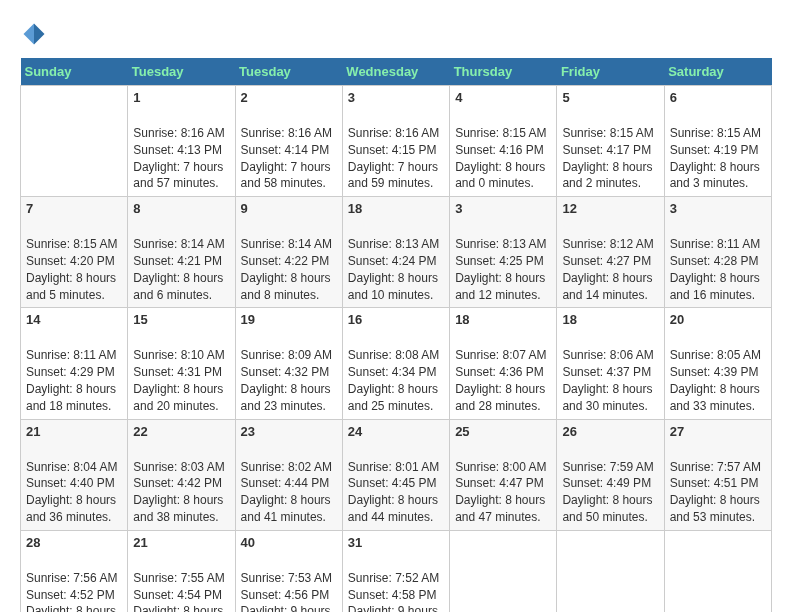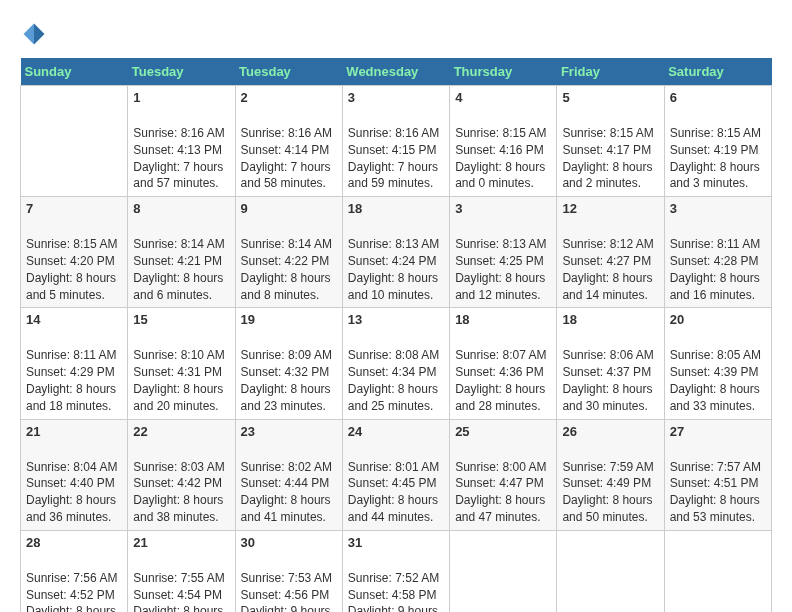--- a/index.html
+++ b/index.html
@@ -185,21 +185,21 @@
         </td>
         <td>
           <div class="day-number">15</div>
           <div class="day-info">Sunrise: 8:10 AM<br>Sunset: 4:31 PM<br>Daylight: 8 hours<br>and 20 minutes.</div>
         </td>
         <td>
           <div class="day-number">19</div>
           <div class="day-info">Sunrise: 8:09 AM<br>Sunset: 4:32 PM<br>Daylight: 8 hours<br>and 23 minutes.</div>
         </td>
         <td>
-          <div class="day-number">13</div>
+          <div class="day-number">16</div>
           <div class="day-info">Sunrise: 8:08 AM<br>Sunset: 4:34 PM<br>Daylight: 8 hours<br>and 25 minutes.</div>
         </td>
         <td>
           <div class="day-number">18</div>
           <div class="day-info">Sunrise: 8:07 AM<br>Sunset: 4:36 PM<br>Daylight: 8 hours<br>and 28 minutes.</div>
         </td>
         <td>
           <div class="day-number">18</div>
           <div class="day-info">Sunrise: 8:06 AM<br>Sunset: 4:37 PM<br>Daylight: 8 hours<br>and 30 minutes.</div>
         </td>
@@ -241,21 +241,21 @@
       <tr>
         <td>
           <div class="day-number">28</div>
           <div class="day-info">Sunrise: 7:56 AM<br>Sunset: 4:52 PM<br>Daylight: 8 hours<br>and 56 minutes.</div>
         </td>
         <td>
           <div class="day-number">21</div>
           <div class="day-info">Sunrise: 7:55 AM<br>Sunset: 4:54 PM<br>Daylight: 8 hours<br>and 59 minutes.</div>
         </td>
         <td>
-          <div class="day-number">30</div>
+          <div class="day-number">40</div>
           <div class="day-info">Sunrise: 7:53 AM<br>Sunset: 4:56 PM<br>Daylight: 9 hours<br>and 2 minutes.</div>
         </td>
         <td>
           <div class="day-number">31</div>
           <div class="day-info">Sunrise: 7:52 AM<br>Sunset: 4:58 PM<br>Daylight: 9 hours<br>and 5 minutes.</div>
         </td>
         <td class="empty-cell"></td>
         <td class="empty-cell"></td>
         <td class="empty-cell"></td>
       </tr>

